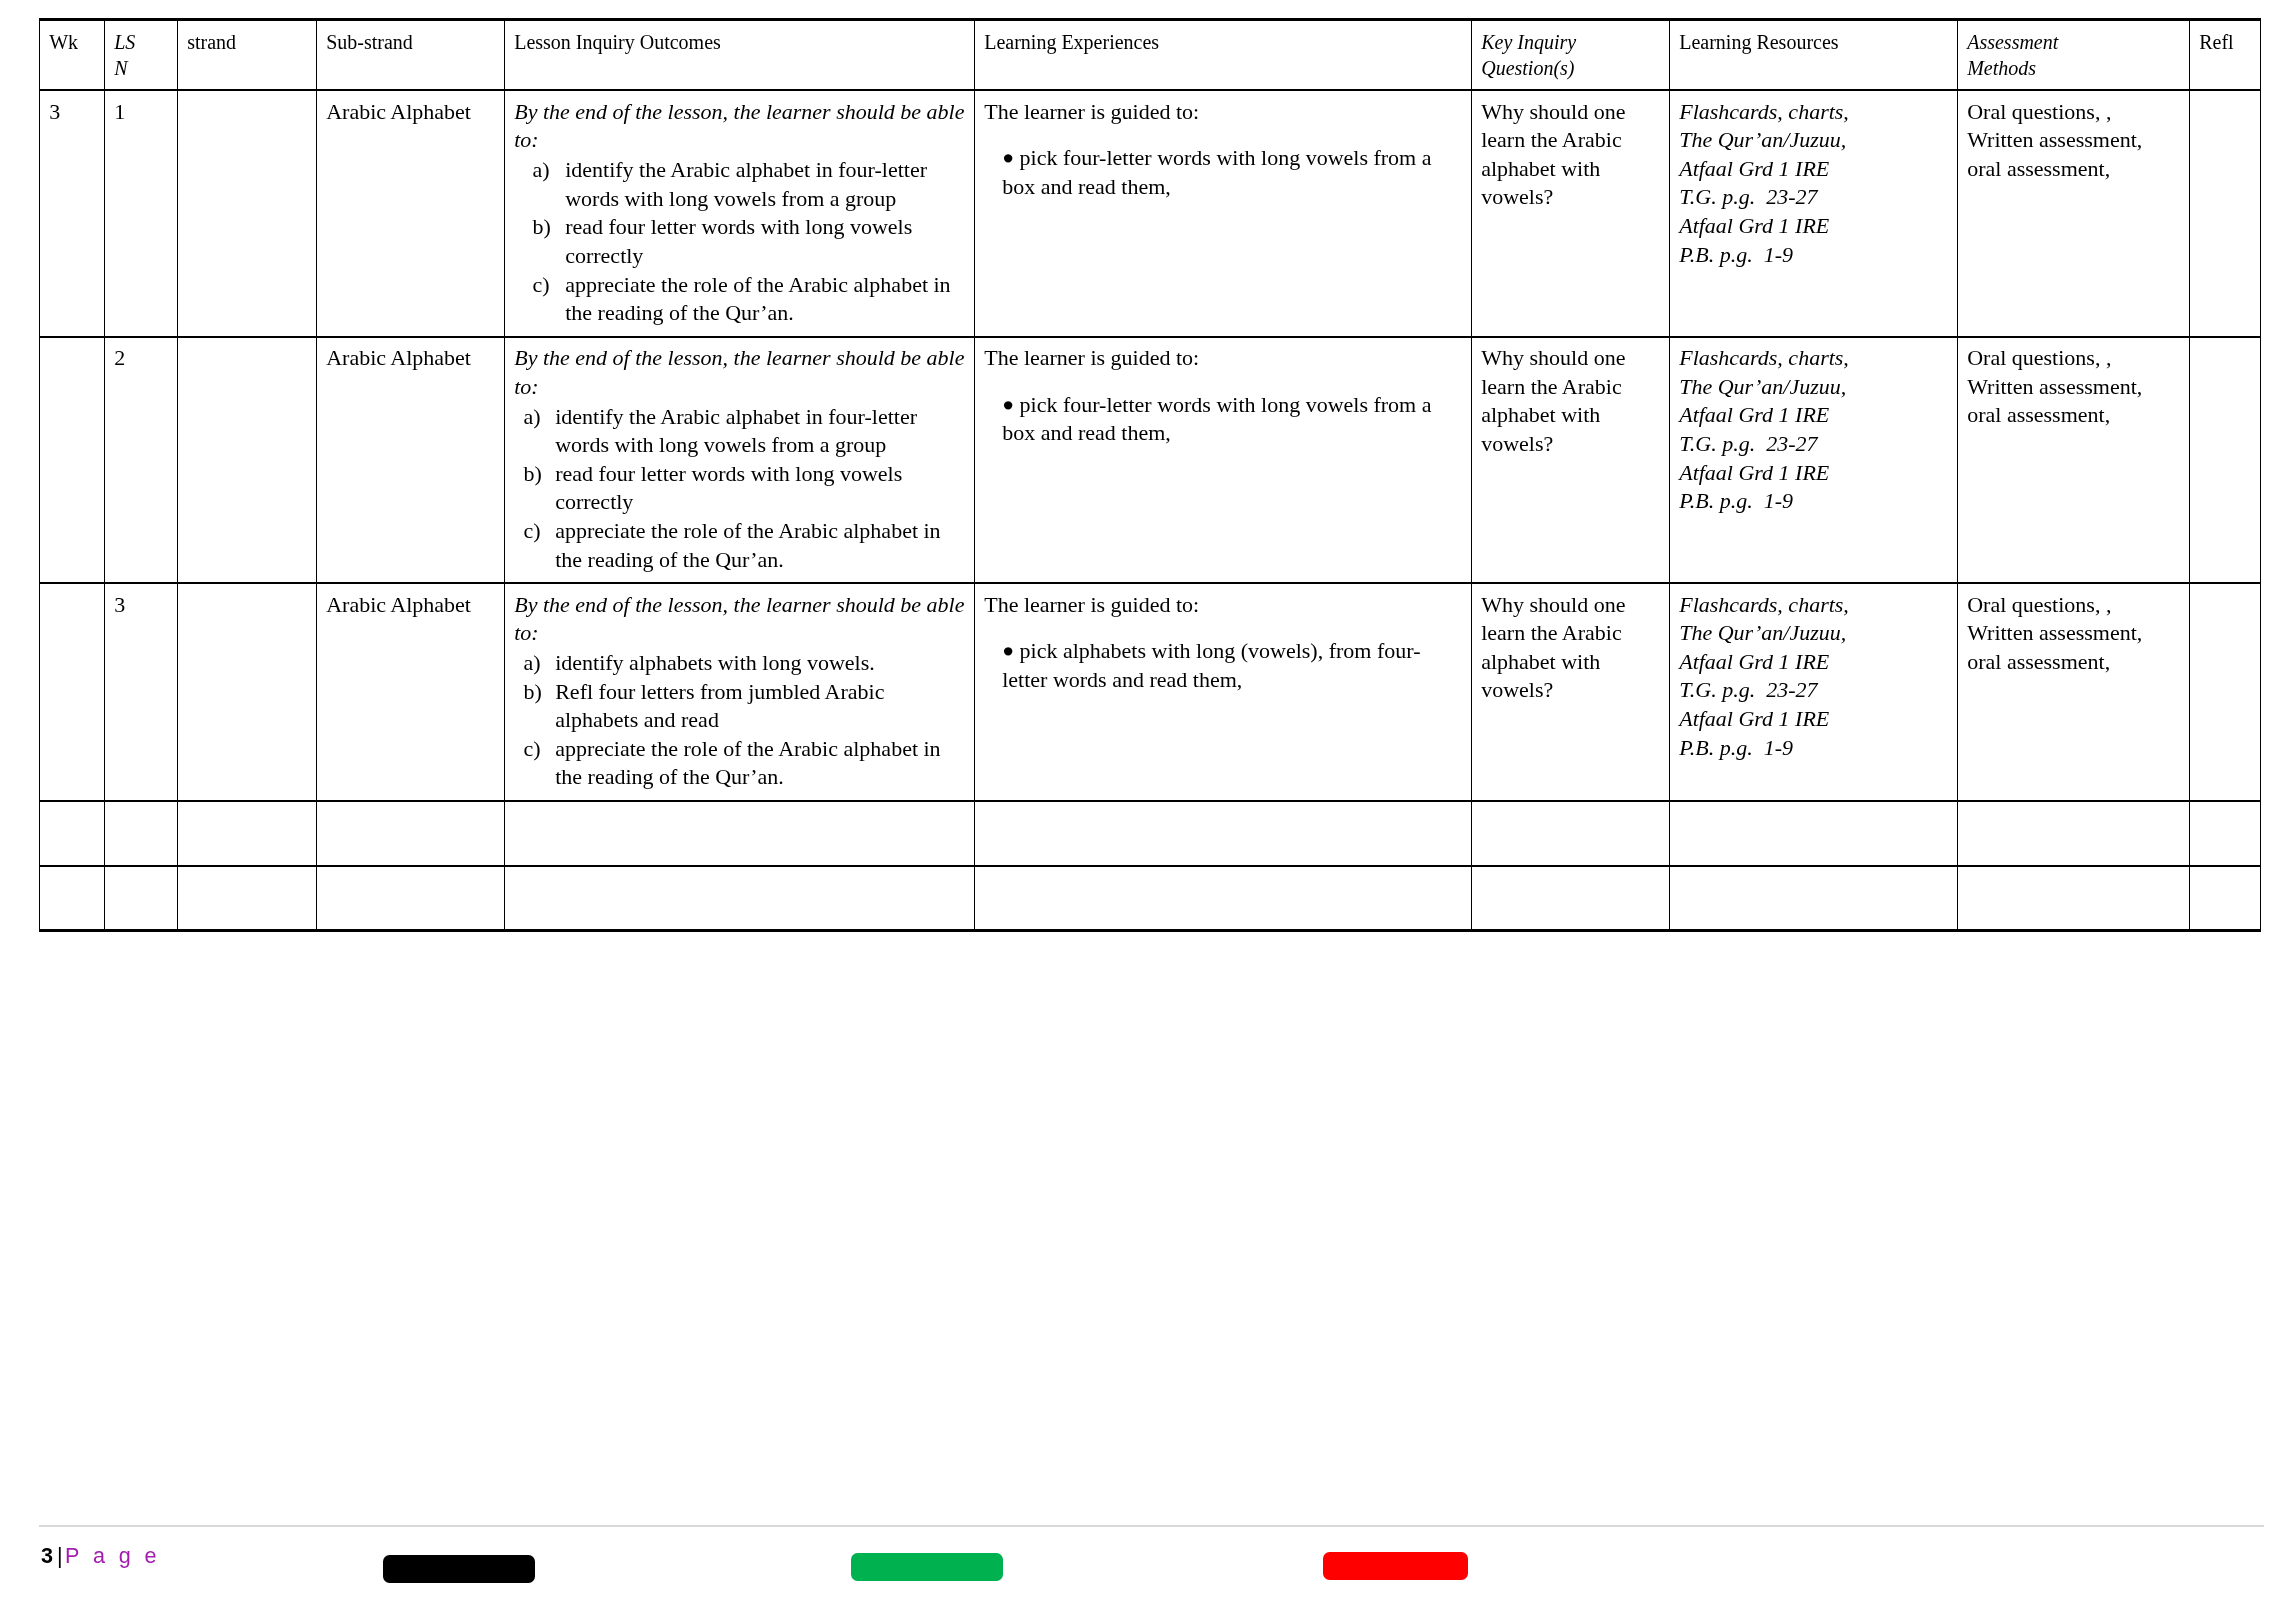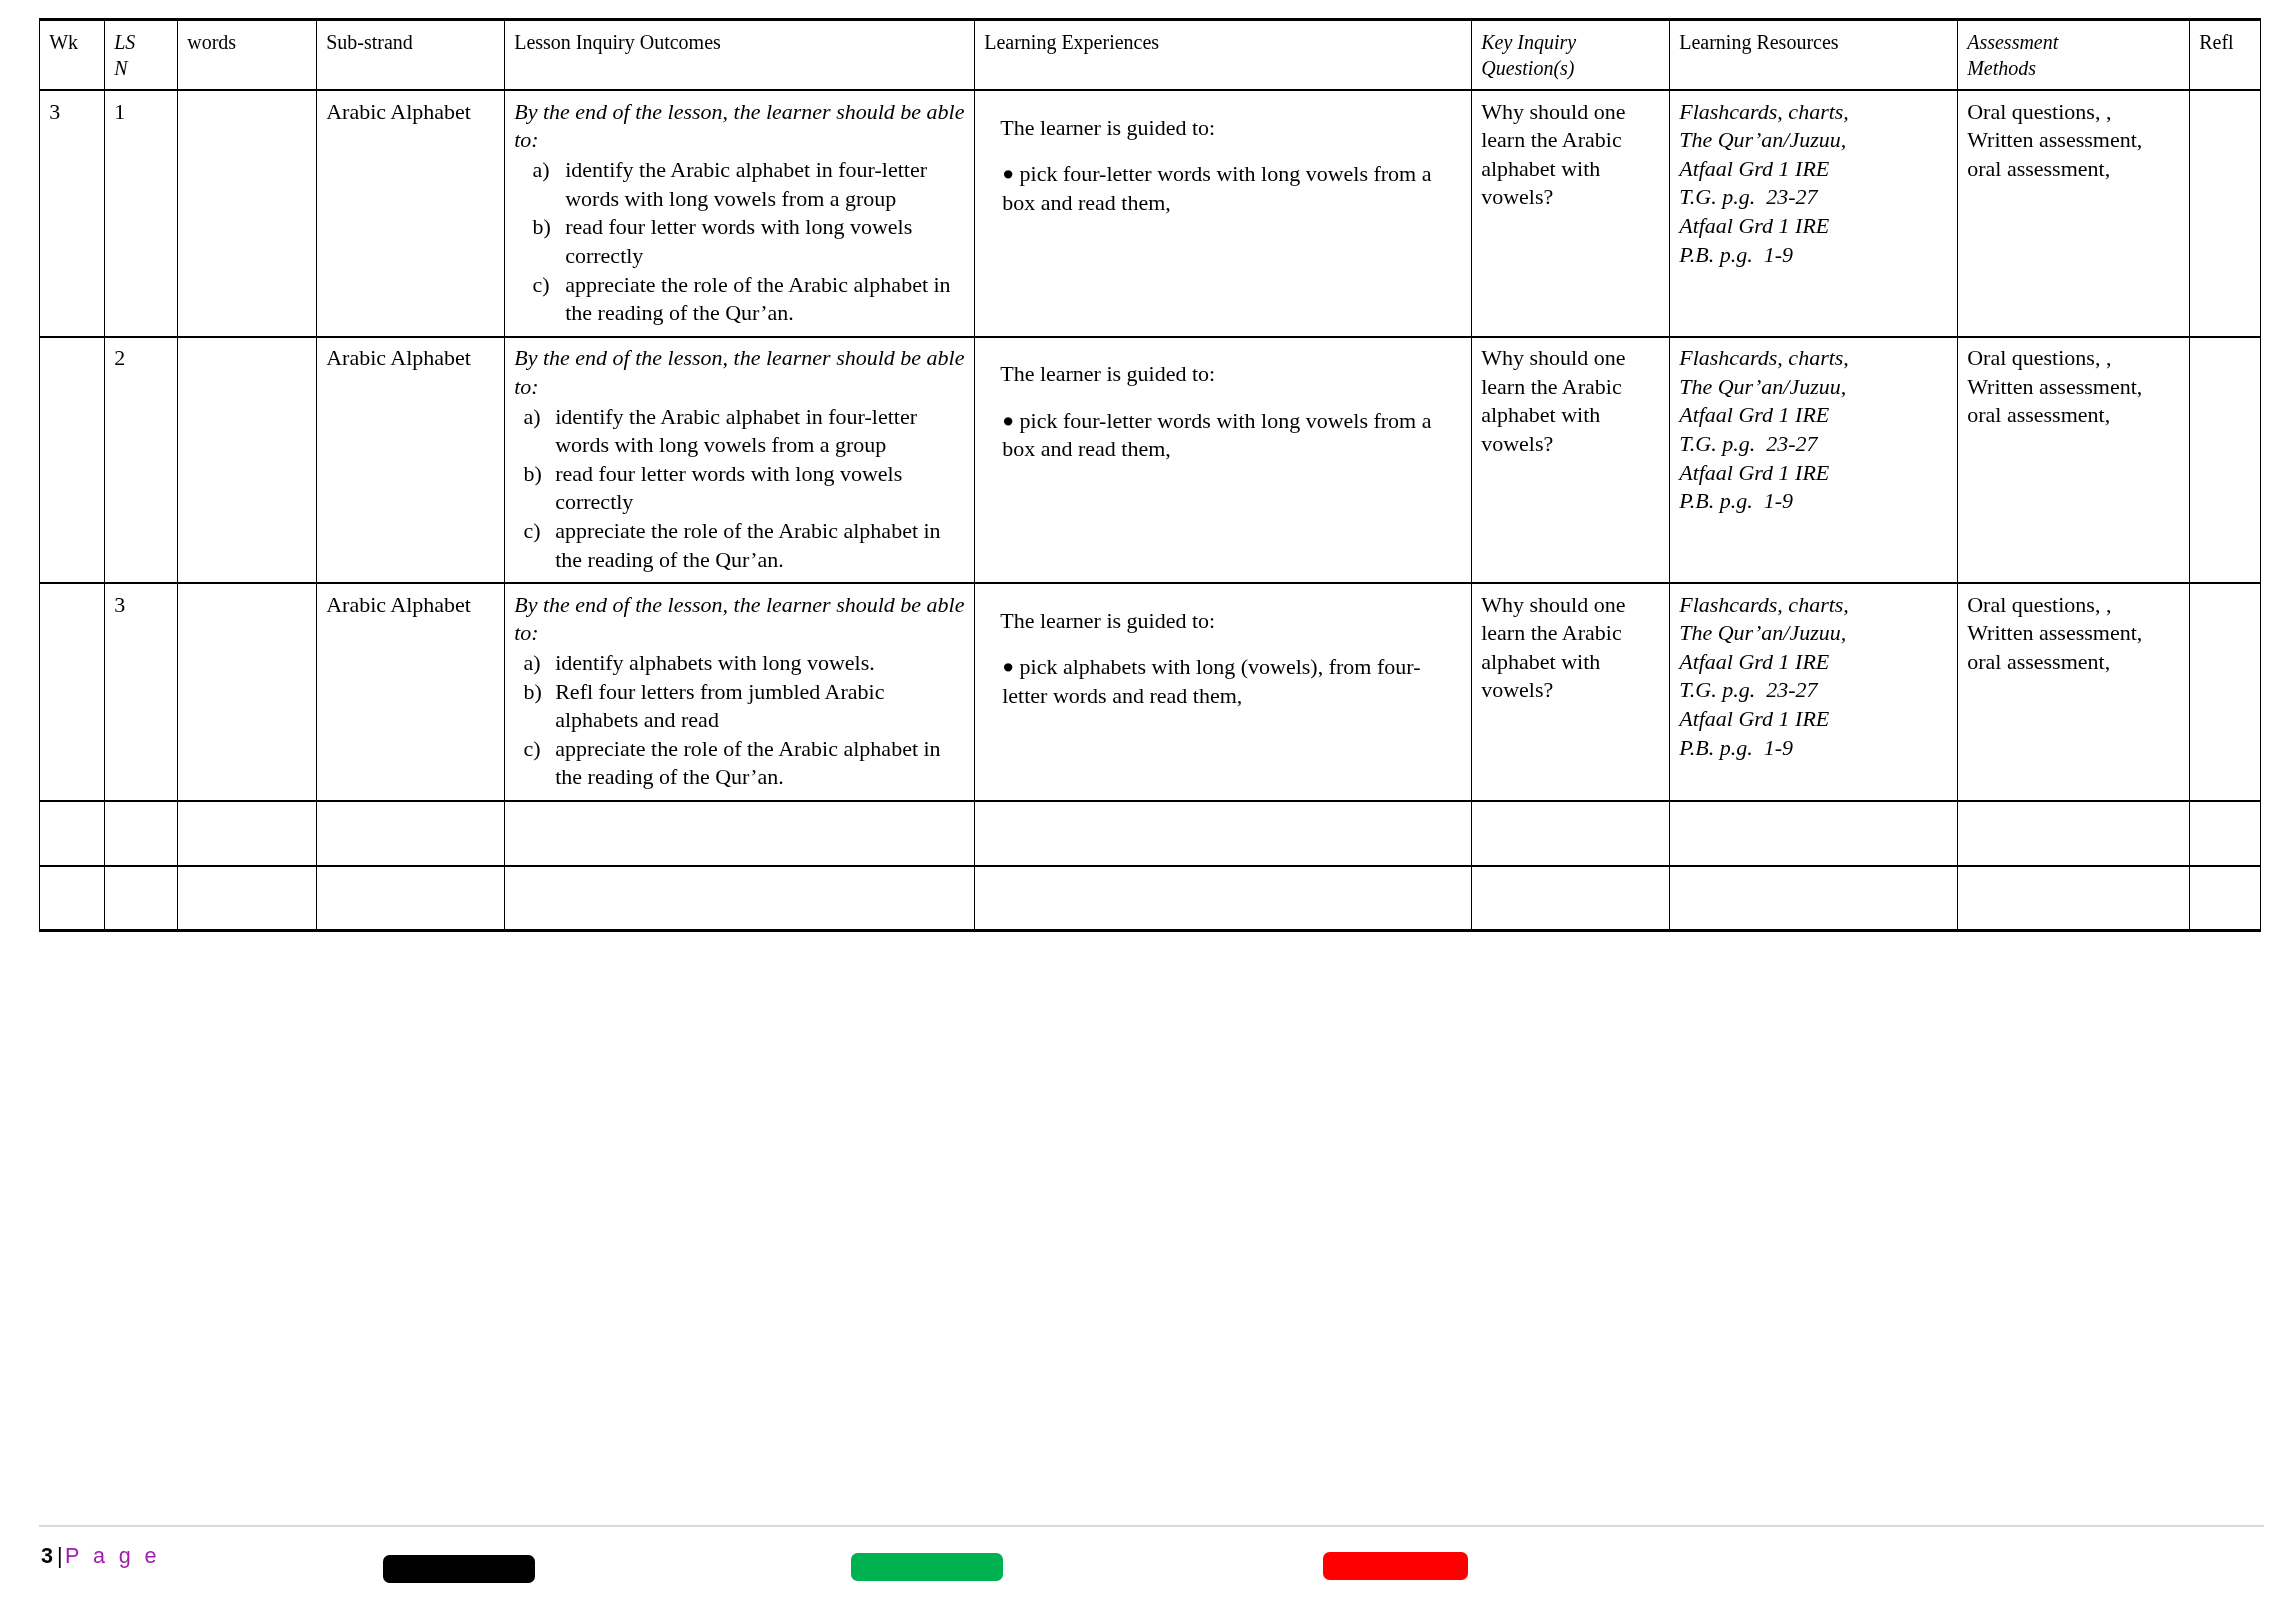--- a/index.html
+++ b/index.html
@@ -87,21 +87,21 @@
   }
   .llo-list .marker {
     flex: 0 0 auto;
     width: 41px;
     padding-left: 9.2px;
   }
   .llo-list.indent-deep .marker { width: 51px; padding-left: 18.3px; }
   .llo-list .body { flex: 1 1 auto; }
 
   
-  .le-intro { margin: 16px; }
+  .le-intro { margin: 0; }
   .le-bullet { margin: 18px; text-indent: 0; }
   .le-bullet .dot { font-size: 19.6px; vertical-align: 1.3px; }
 
   
   .res { font-style: italic; }
   .res div { white-space: pre; font-style: italic; }
 
   
   .footer-rule {
     position: absolute;
@@ -149,21 +149,21 @@
         <col class="col-lr">
       <col class="col-am">
         <col class="col-refl">
     </colgroup>
 
     <thead>
       <tr>
         <td>Wk</td>
         <td class="hdr-2line">LS
 N</td>
-        <td>words</td>
+        <td>strand</td>
         <td>Sub-strand</td>
         <td>Lesson Inquiry Outcomes</td>
         <td>Learning Experiences</td>
         <td class="hdr-2line">Key Inquiry
 Question(s)</td>
         <td>Learning Resources</td>
         <td class="hdr-2line">Assessment
 Methods</td>
         <td>Refl</td>
       </tr>

